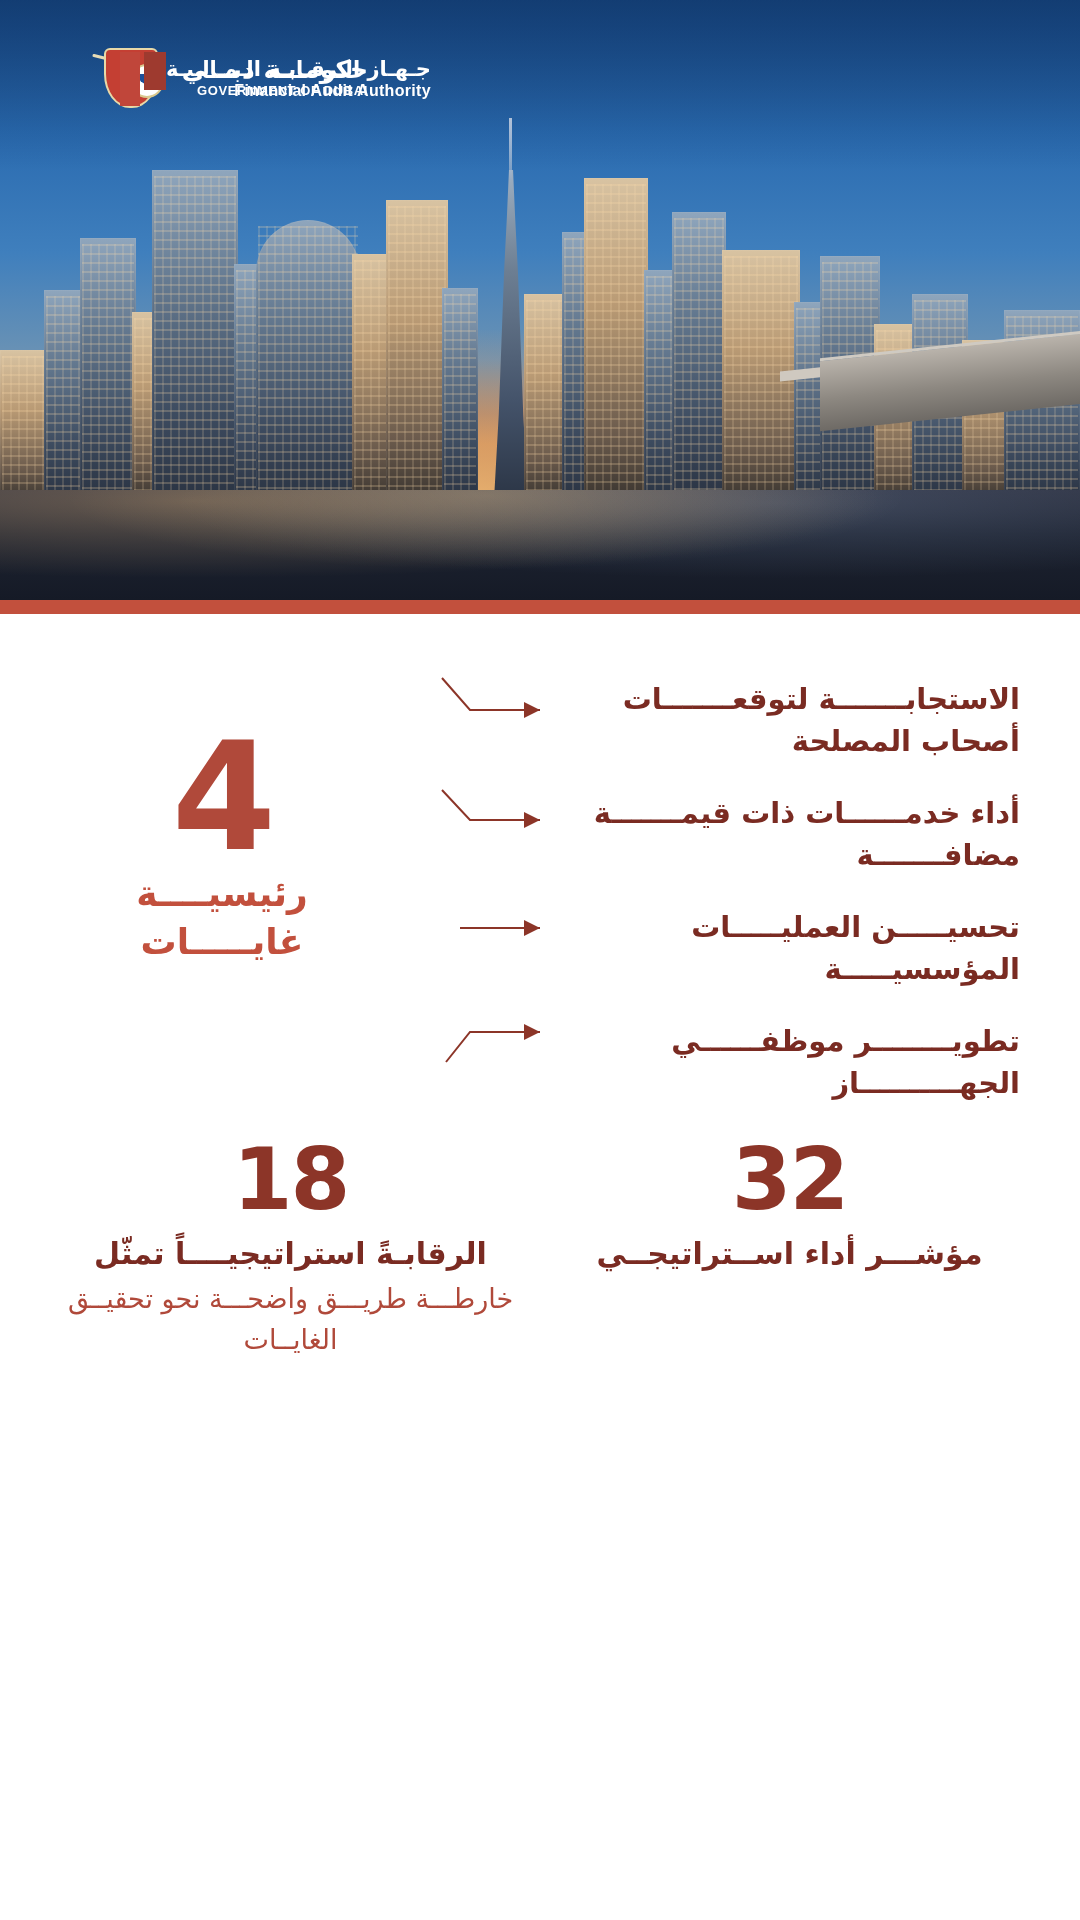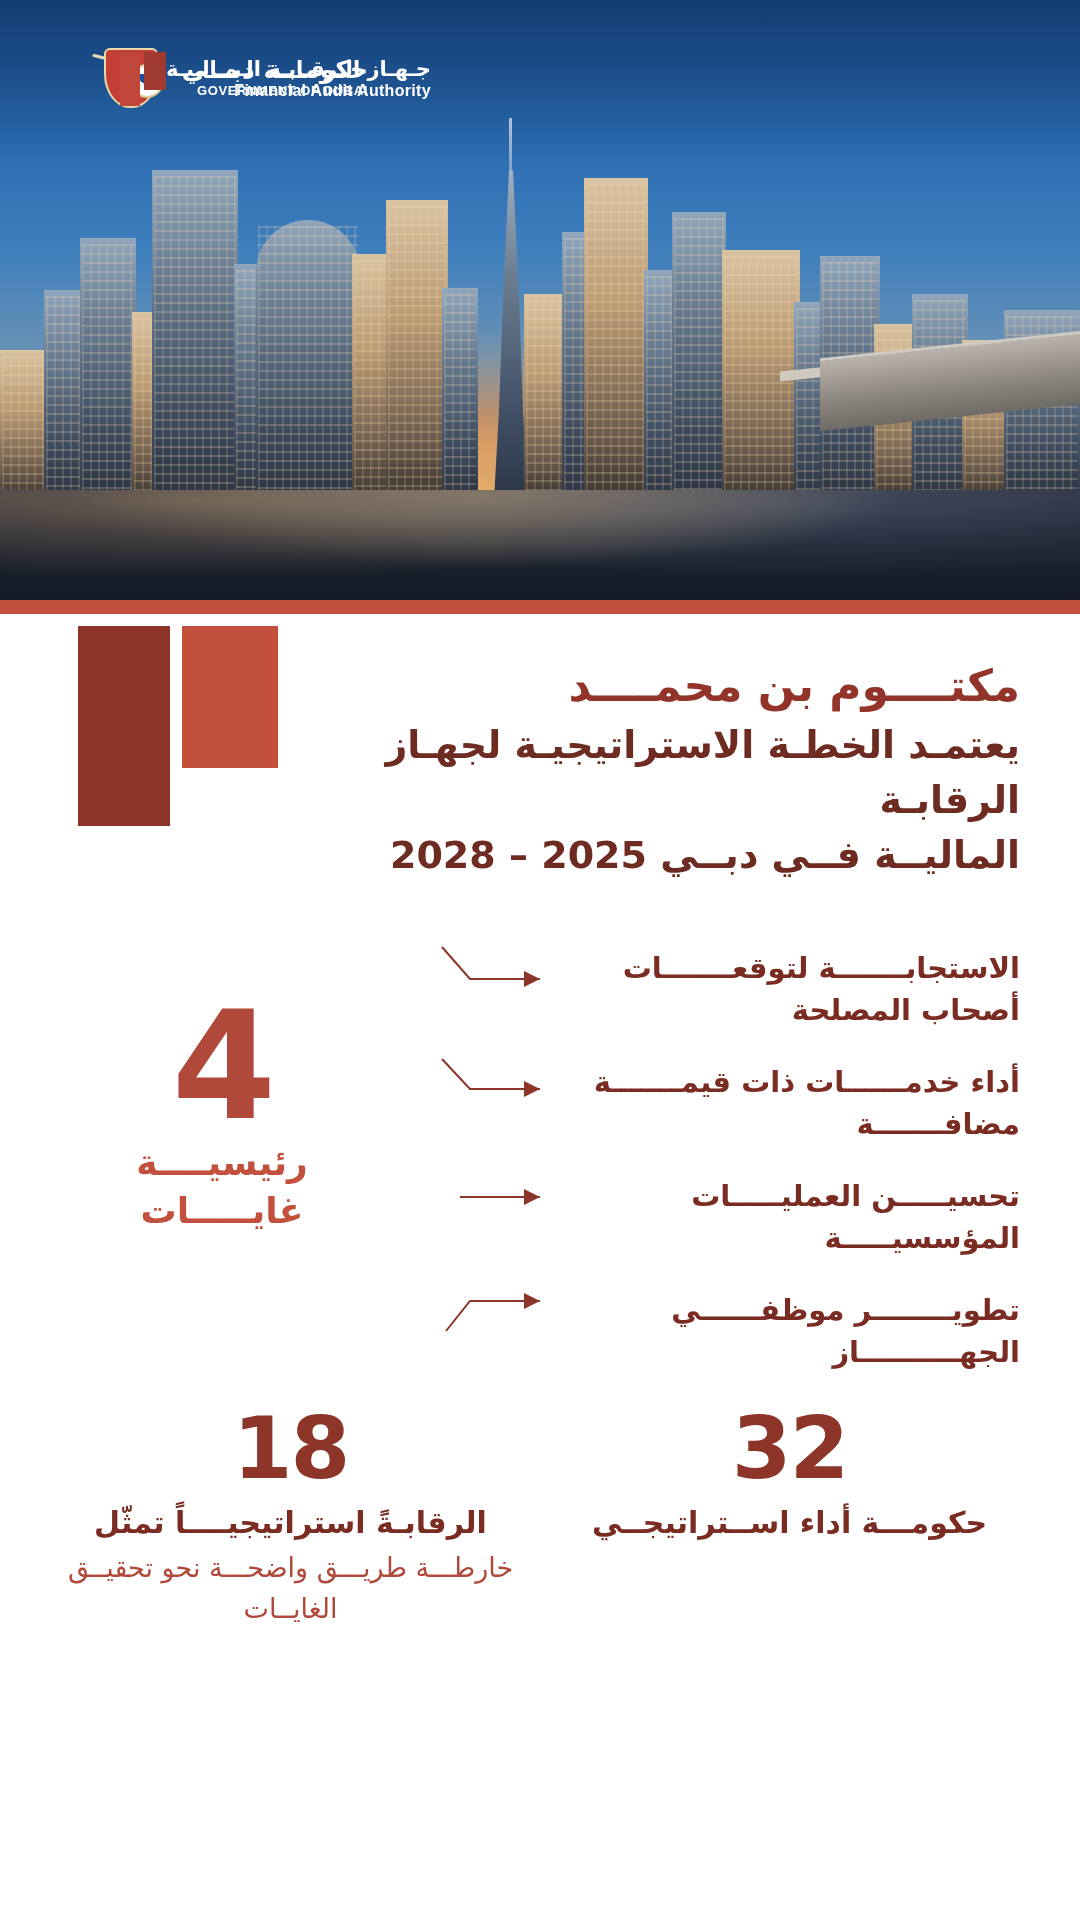--- a/index.html
+++ b/index.html
@@ -390,31 +390,20 @@
       <div class="m1"></div>
         <div class="m2"></div>
     </div>
   </div>
 </div>
 
 <div class="red-divider"></div>
 
 <div class="content">
 
-  <div class="headline-block">
-    <div class="big-mark">
-      <div class="bm1"></div>
-        <div class="bm2"></div>
-    </div>
-    <div class="headline">
-      <div class="l1">مكتــــوم بن محمــــد</div>
-      <div class="l2">يعتمـد الخطـة الاستراتيجيـة لجهـاز الرقابـة</div>
-      <div class="l3">الماليــة فــي دبــي 2025 – 2028</div>
-    </div>
-  </div>
 
   <div class="goals">
 
     <div class="goal-number-block">
       <div class="goal-number">4</div>
       <div class="goal-caption">
         <div>رئيسيــــة</div>
         <div>غايـــــات</div>
       </div>
     </div>
@@ -446,21 +435,21 @@
       </div>
       <div class="goal-item">
         <div class="goal-text">تطويــــــــر موظفــــــي الجهــــــــــاز</div>
       </div>
     </div>
   </div>
 
   <div class="stats">
     <div class="stat">
       <div class="stat-num">32</div>
-      <div class="stat-title">حكومـــة أداء اســتراتيجــي</div>
+      <div class="stat-title">مؤشـــر أداء اســتراتيجــي</div>
     </div>
     <div class="stat">
       <div class="stat-num">18</div>
       <div class="stat-title">الرقابـةً استراتيجيــــاً تمثّل</div>
       <div class="stat-sub">خارطـــة طريـــق واضحـــة نحو تحقيــق الغايــات</div>
     </div>
   </div>
 
 </div>
 

